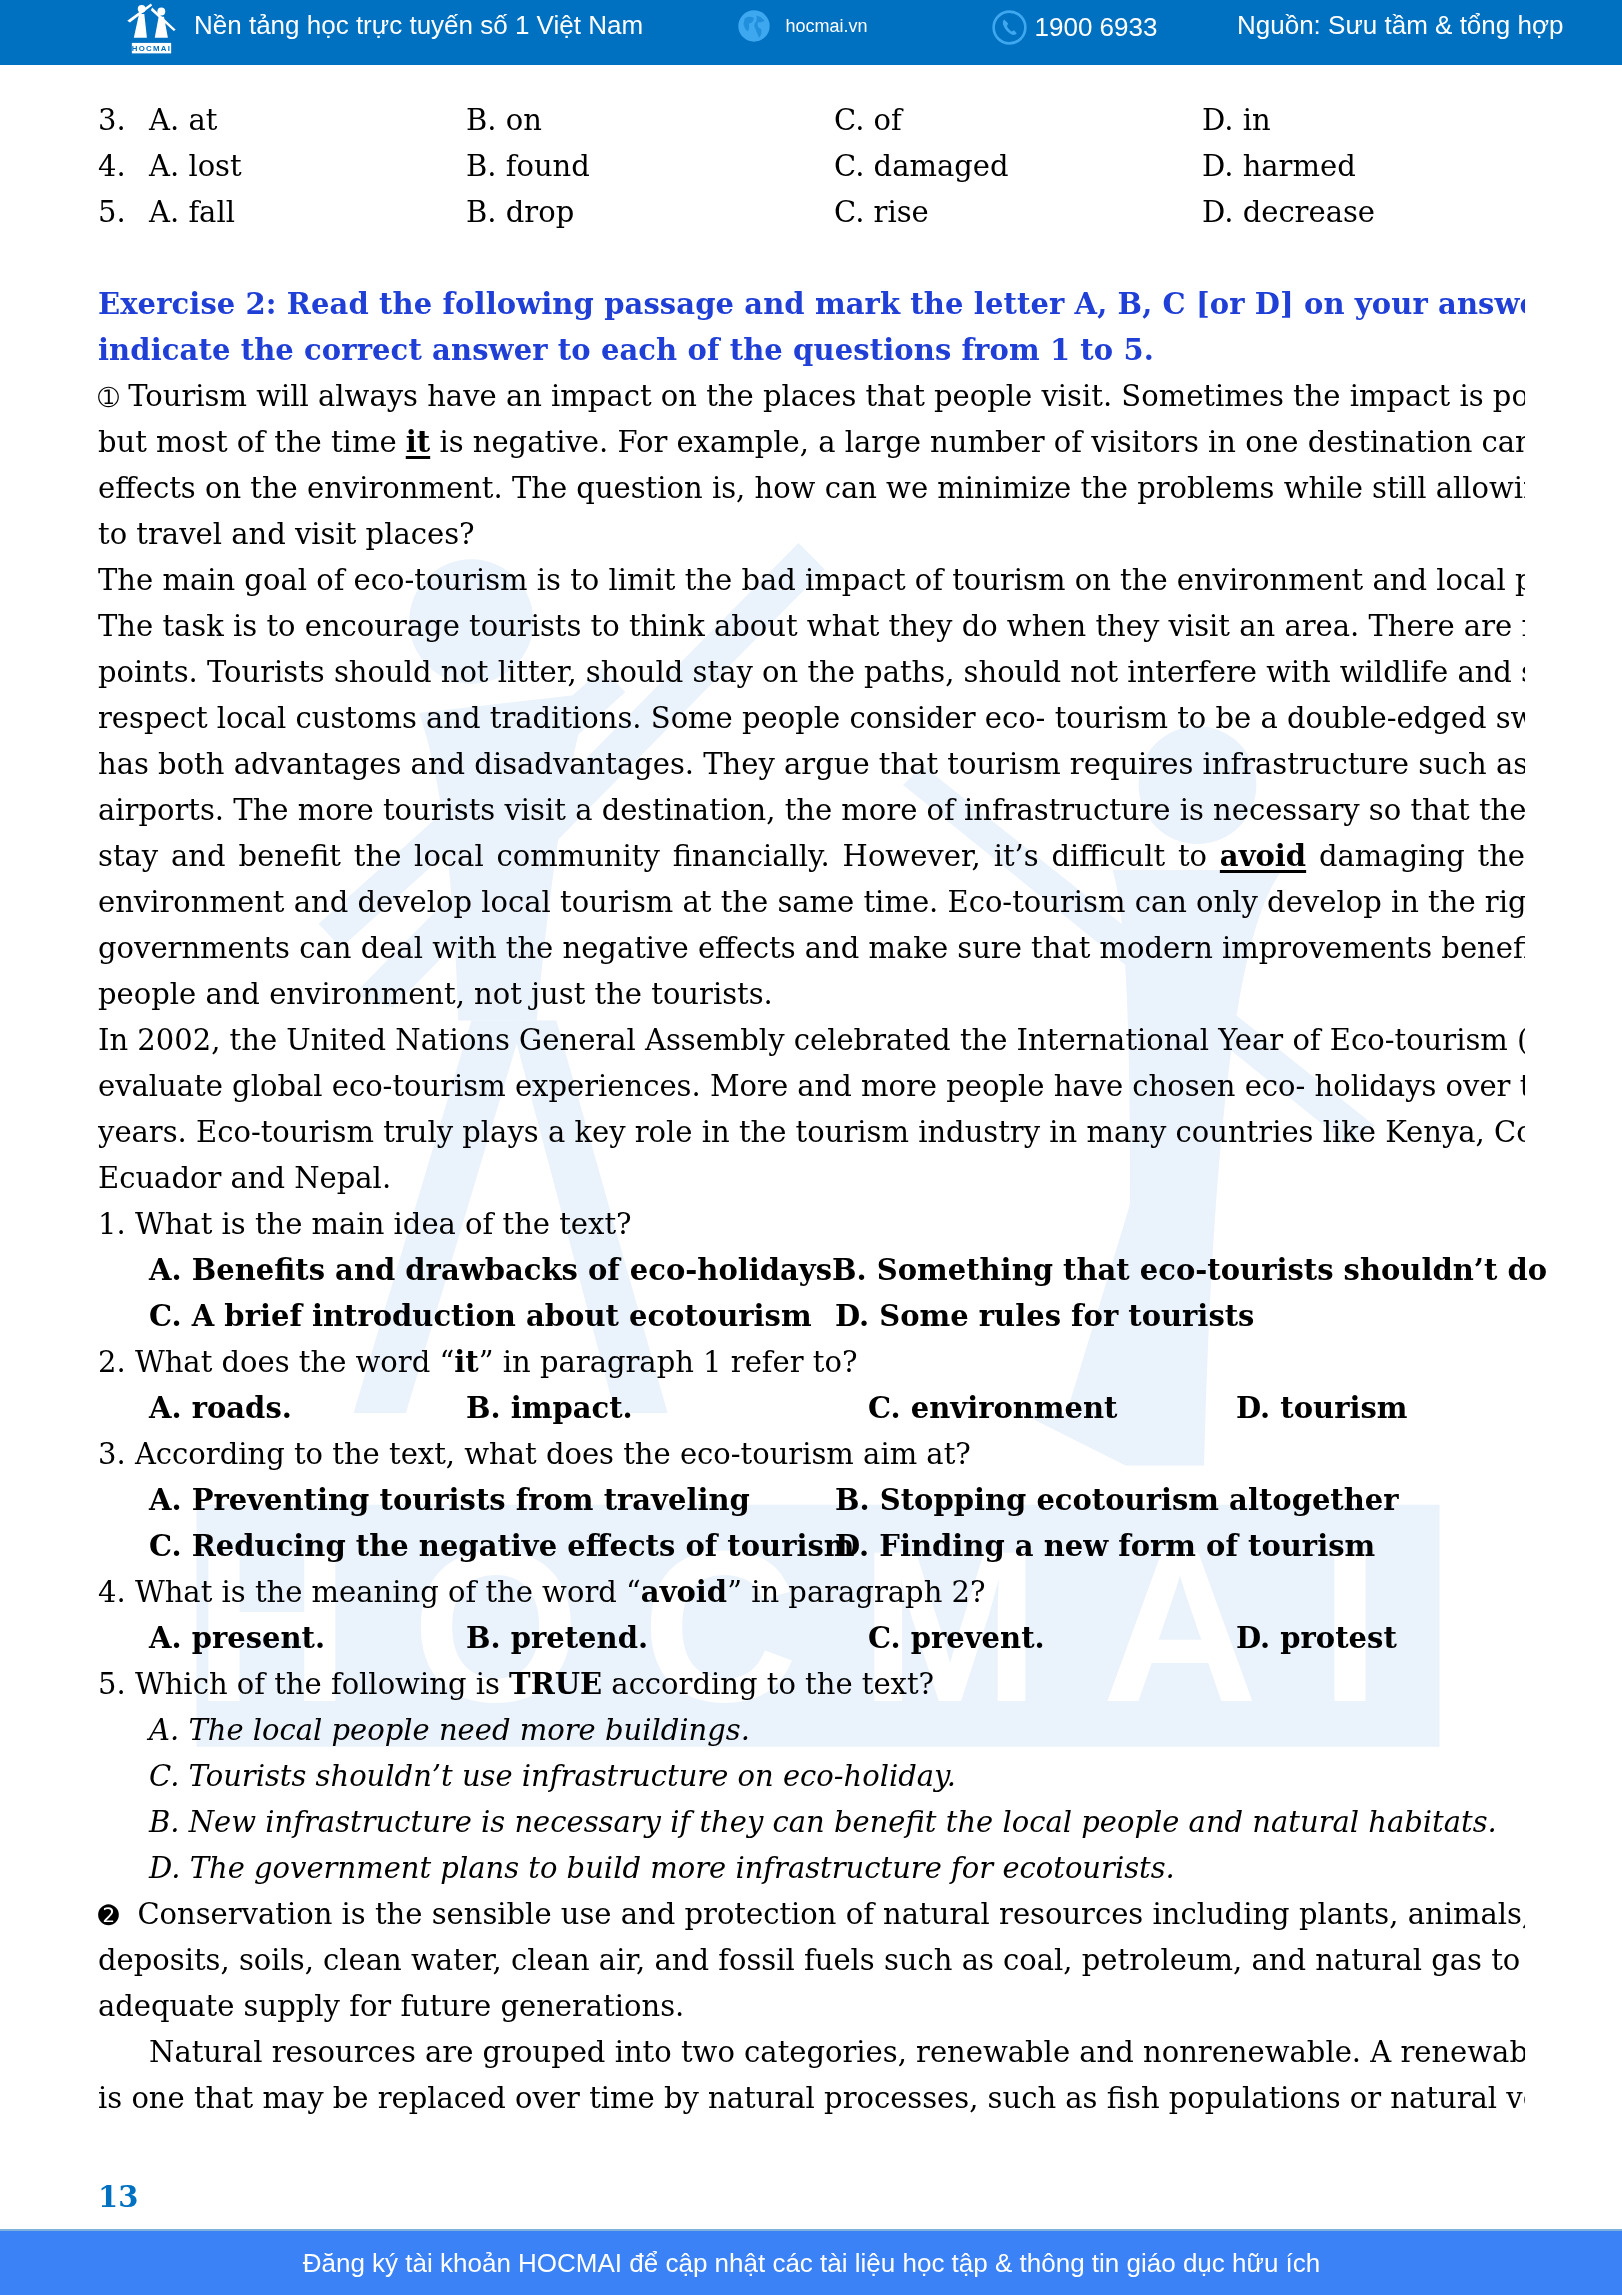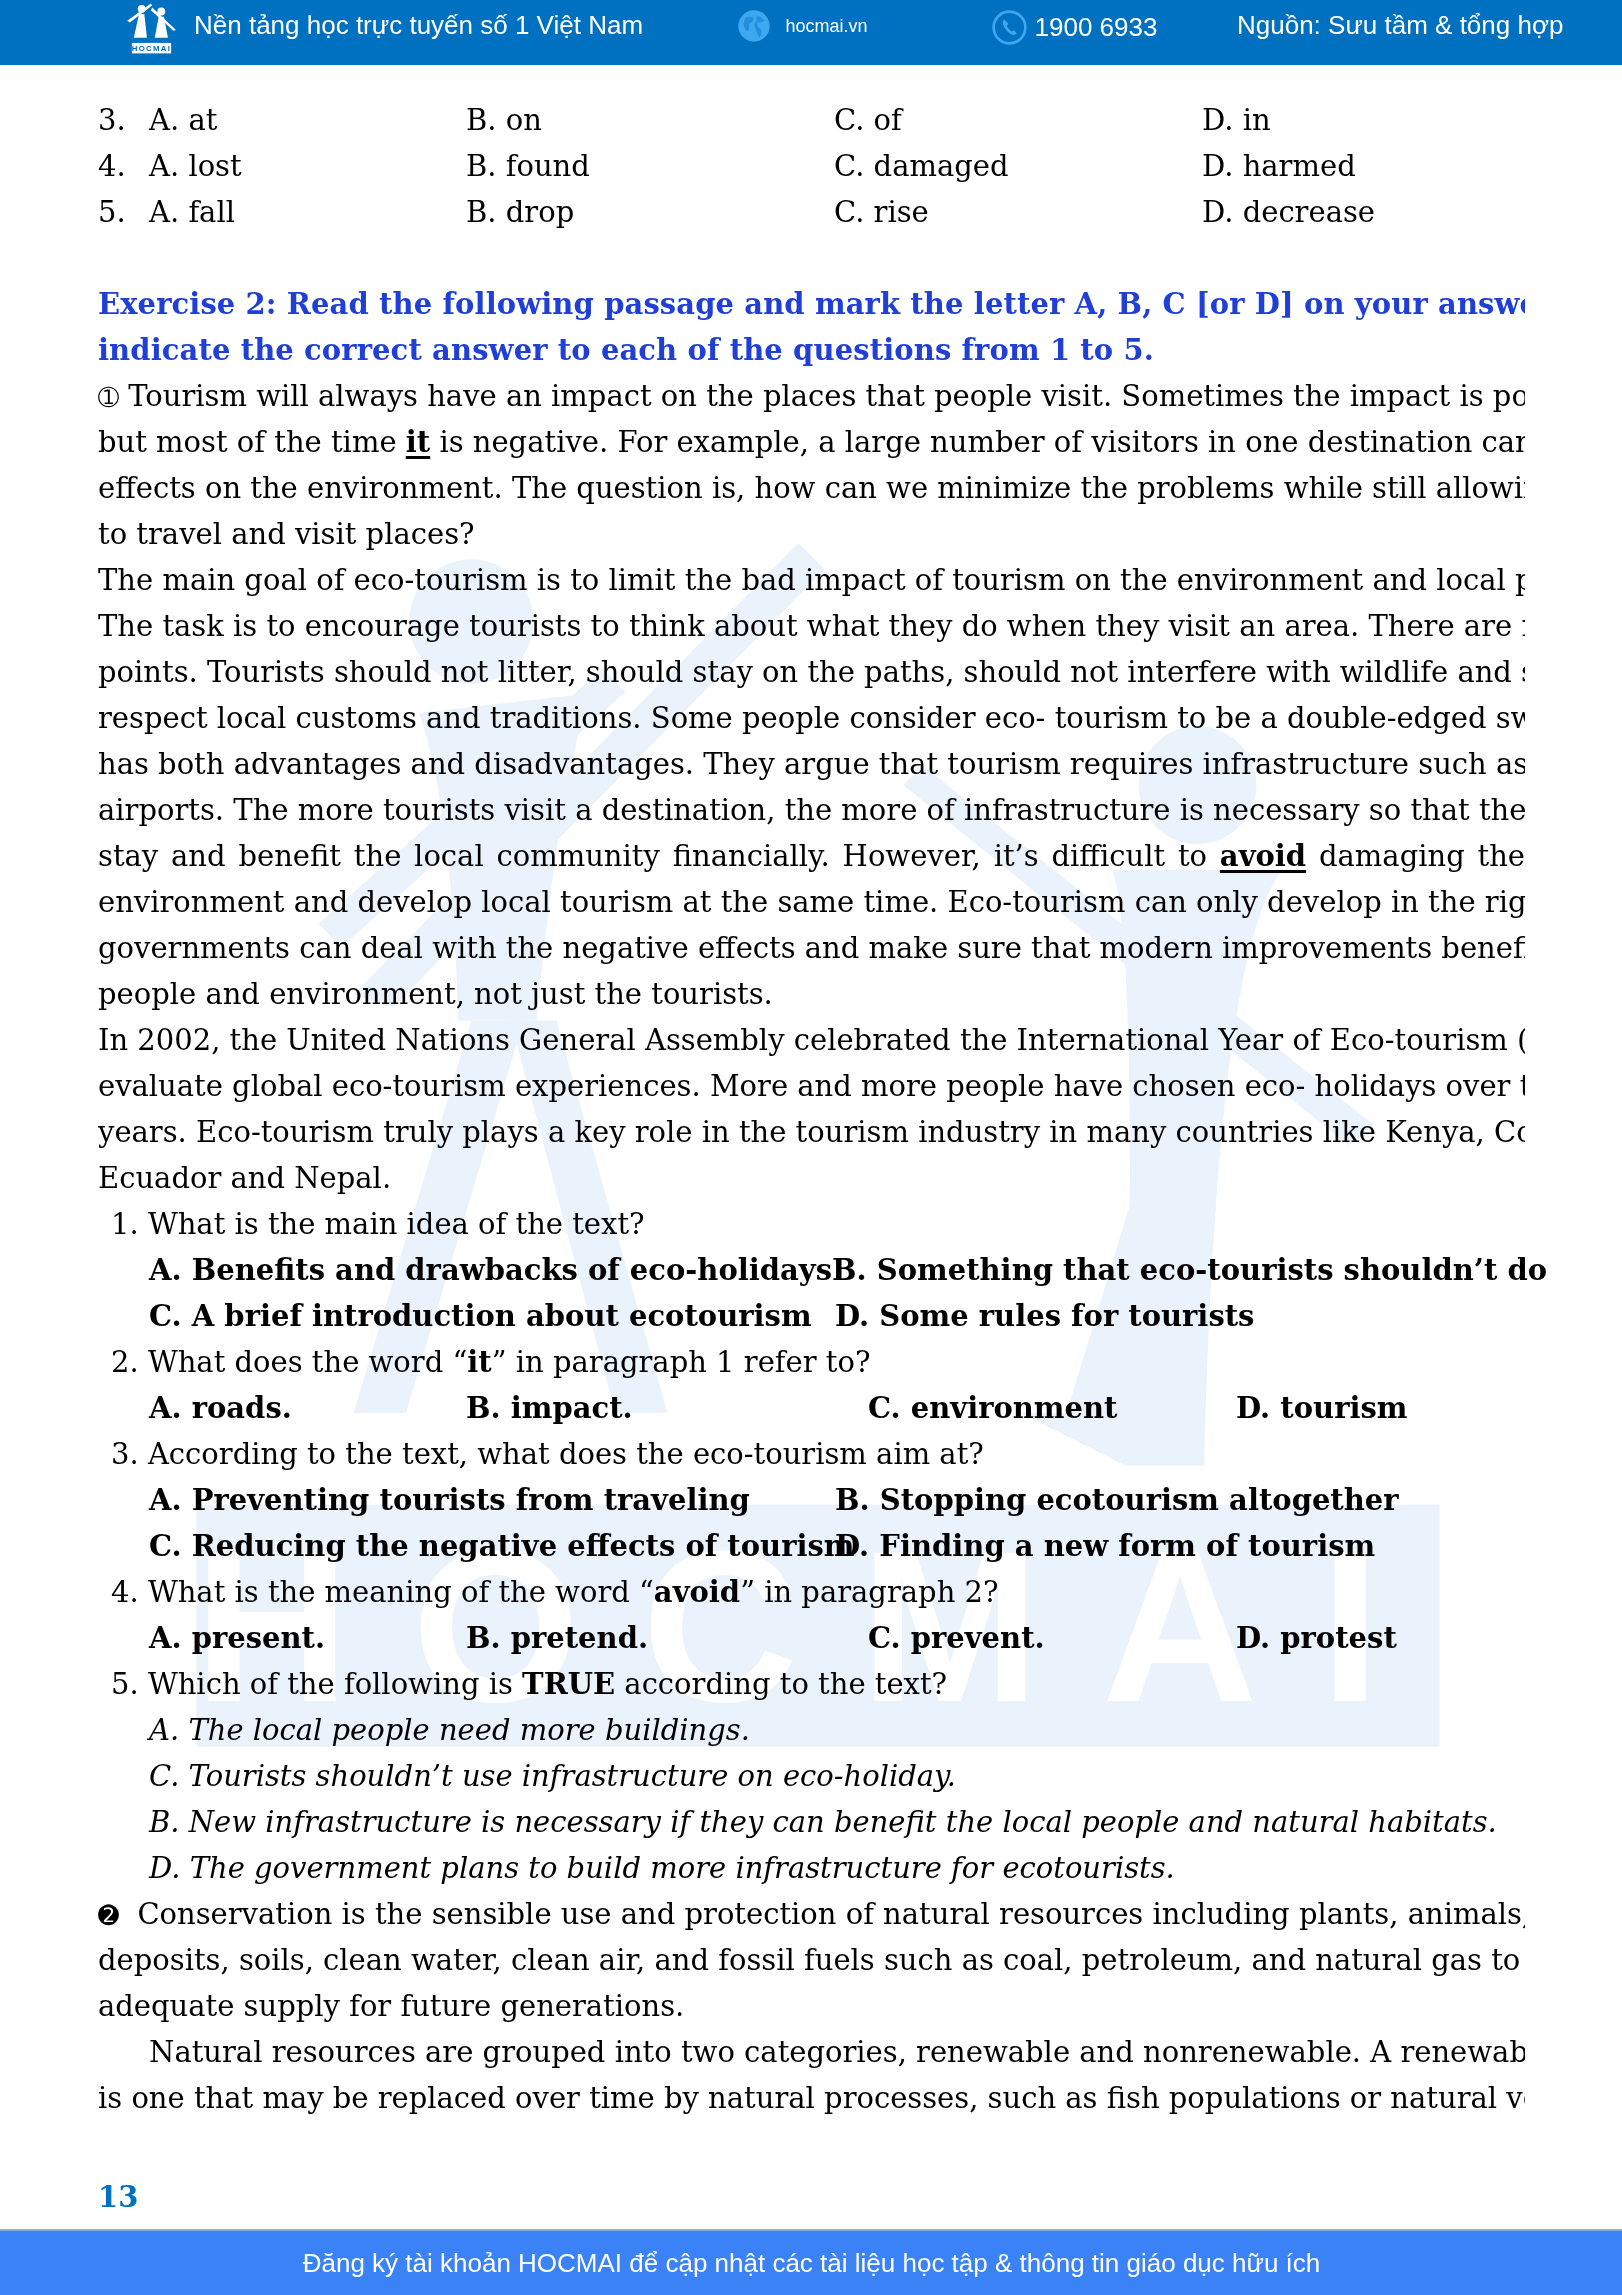--- a/index.html
+++ b/index.html
@@ -20,21 +20,21 @@
   .header .site { position: absolute; left: 737px; top: 9.2px; font-size: 18px; line-height: 33px; white-space: nowrap; display: flex; align-items: center; gap: 14.4px; }
   .header .phone { position: absolute; left: 991px; top: 9.2px; font-size: 26px; line-height: 33px; white-space: nowrap; display: flex; align-items: center; gap: 6.5px; }
   .header .source { position: absolute; left: 1237px; top: 9.2px; font-size: 26px; line-height: 33px; white-space: nowrap; }
   .header svg { display: block; }
 
   
   .watermark { position: absolute; left: 0; top: 0; width: 1623px; height: 2295px; pointer-events: none; z-index: 0; }
 
   
   .content { position: absolute; left: 98px; top: 97px; width: 1427px; z-index: 1; font-size: 29px; line-height: 46px; }
-  .line { height: 46px; white-space: nowrap; margin-left: 13px; }
+  .line { height: 46px; white-space: nowrap; }
   .row4 { display: flex; height: 46px; white-space: nowrap; }
   .row4 .num { width: 51px; }
   .row4 .c1 { width: 317px; }
   .row4 .c2 { width: 368px; }
   .row4 .c3 { width: 368px; }
   .row4 .c4 { width: 314px; }
   .opt-row { display: flex; height: 46px; white-space: nowrap; padding-left: 51px; font-weight: bold; }
   .opt4 .o1 { width: 317px; }
   .opt4 .o2 { width: 368px; }
   .opt4 .o3 { width: 368px; margin-left: 34px; }

